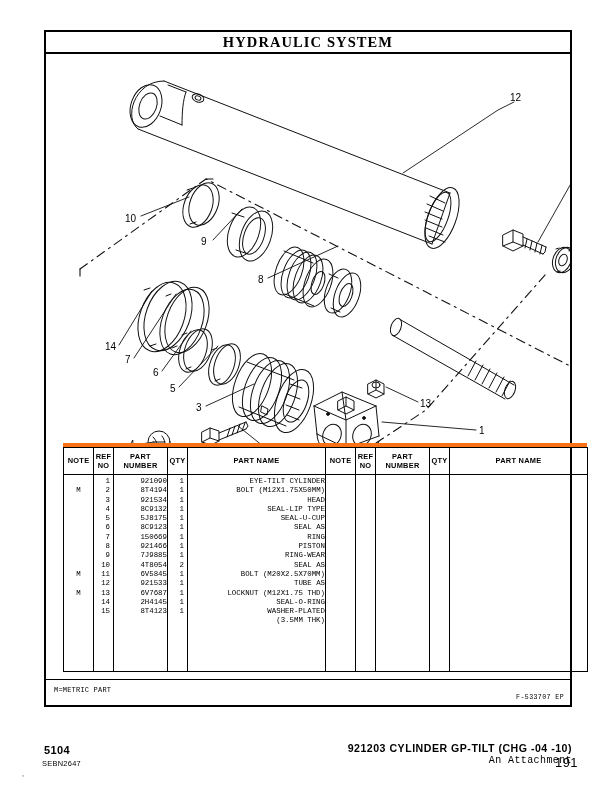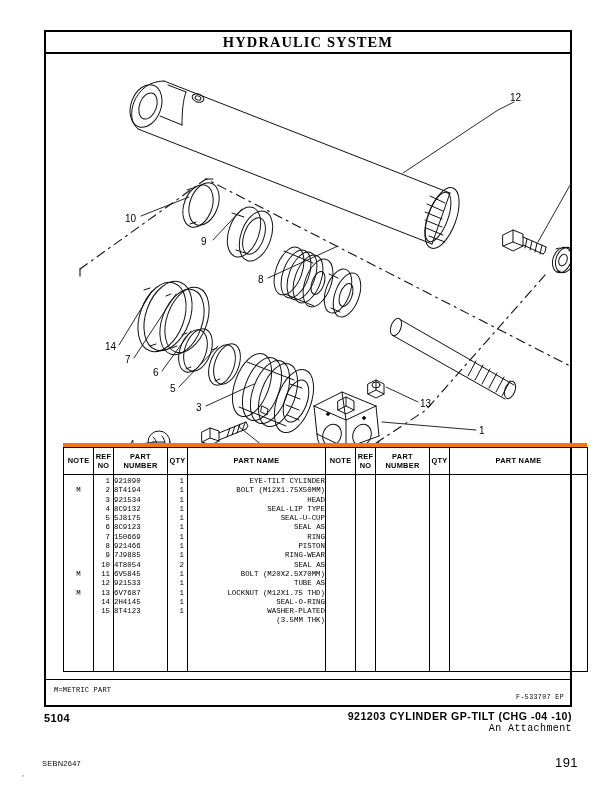--- a/index.html
+++ b/index.html
@@ -113,21 +113,21 @@
   td.cell { height: 196px; }
   .cell-inner {
     padding: 2px 0 0 0;
     white-space: pre;
     font-family: "Liberation Mono", monospace;
     font-size: 7.4px;
     line-height: 9.3px;
   }
   .col-note .cell-inner { text-align: center; }
   .col-ref  .cell-inner { text-align: right; padding-right: 3px; }
-  .col-pn   .cell-inner { text-align: left; }
+  .col-pn   .cell-inner { text-align: right; }
   .col-qty  .cell-inner { text-align: right; padding-right: 3px; }
   .col-name .cell-inner { text-align: right; padding-left: 3px; }
 
   
   .metric-note {
     position: absolute;
     left: 0;
     bottom: 0;
     width: 100%;
     height: 26px;
@@ -151,21 +151,21 @@
     bottom: 4px;
     font-family: "Liberation Mono", monospace;
     font-size: 6.6px;
     letter-spacing: 0.4px;
   }
 
   
   .caption-block {
     position: absolute;
     left: 44px;
-    top: 710px;
+    top: 742px;
     width: 528px;
     height: 46px;
   }
   .sect-code {
     position: absolute;
     left: 0;
     top: 2px;
     font-family: "Liberation Sans", sans-serif;
     font-size: 11px;
     font-weight: bold;

